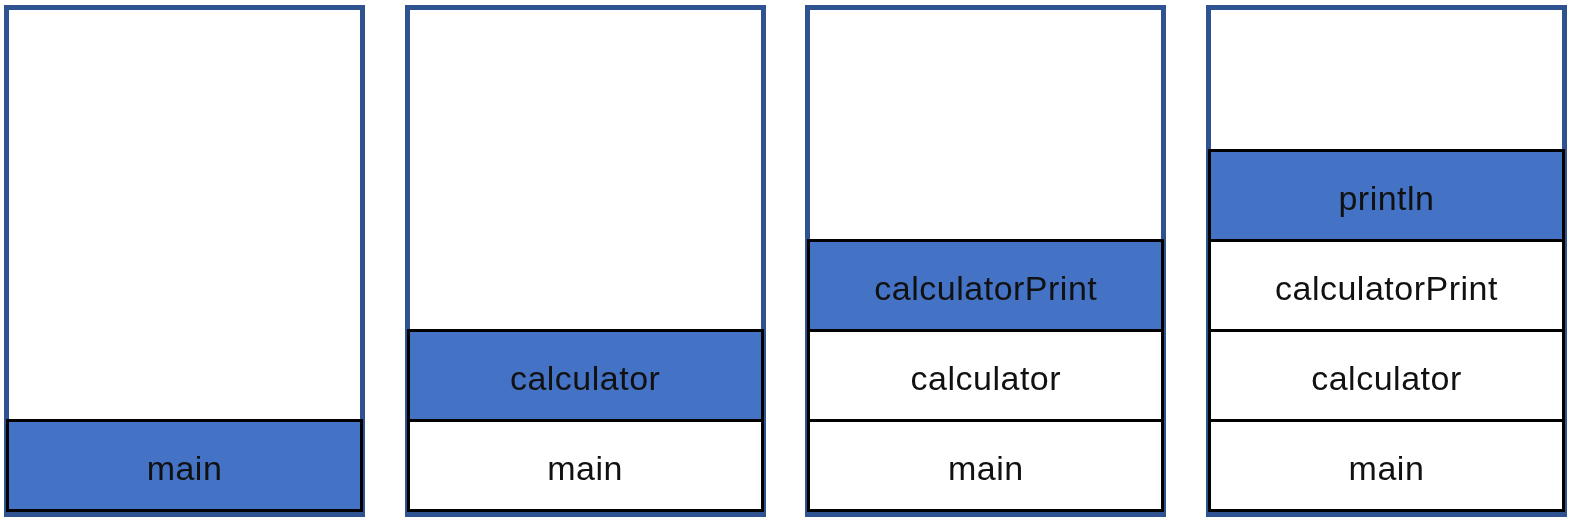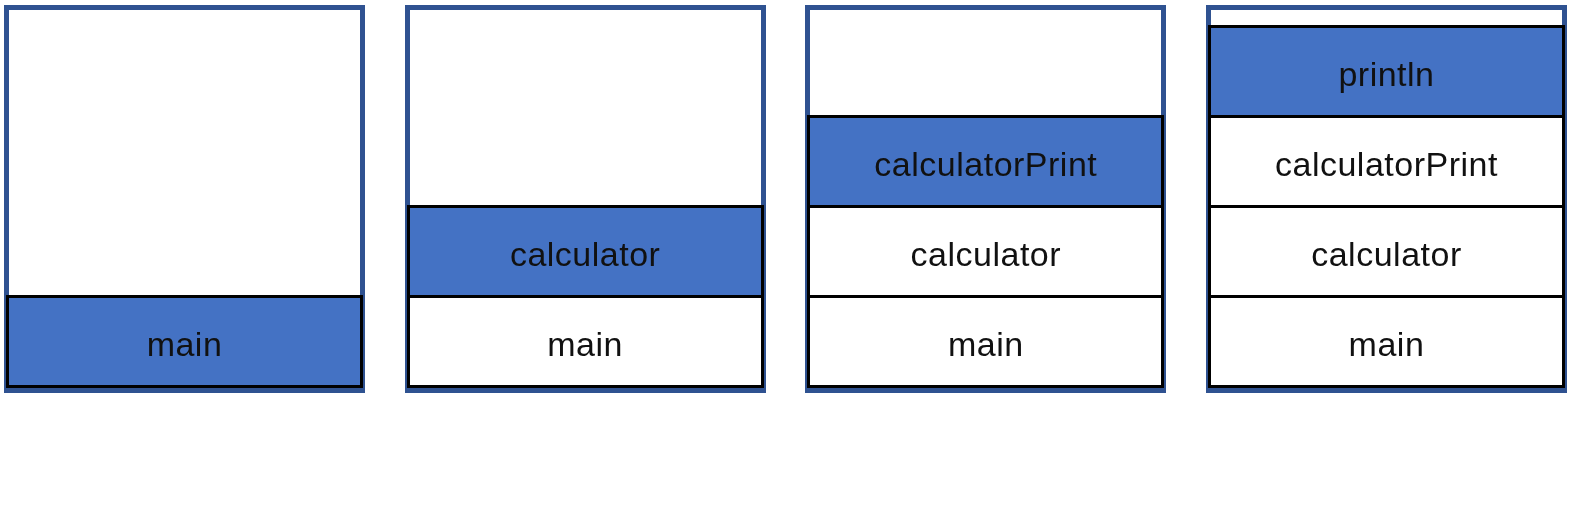--- a/index.html
+++ b/index.html
@@ -18,21 +18,21 @@
     height: 523px;
     padding: 5px 4px 6px 4px;
     display: flex;
     justify-content: space-between;
   }
 
   .stack-panel {
     position: relative;
     box-sizing: border-box;
     flex: 0 0 361px;
-    height: 388px;
+    height: 512px;
     border: 5px solid var(--panel-border, #2F5291);
     background: var(--inactive-fill, #ffffff);
   }
 
   .frames {
     position: absolute;
     left: -3px;
     right: -3px;
     bottom: 0;
     display: flex;

